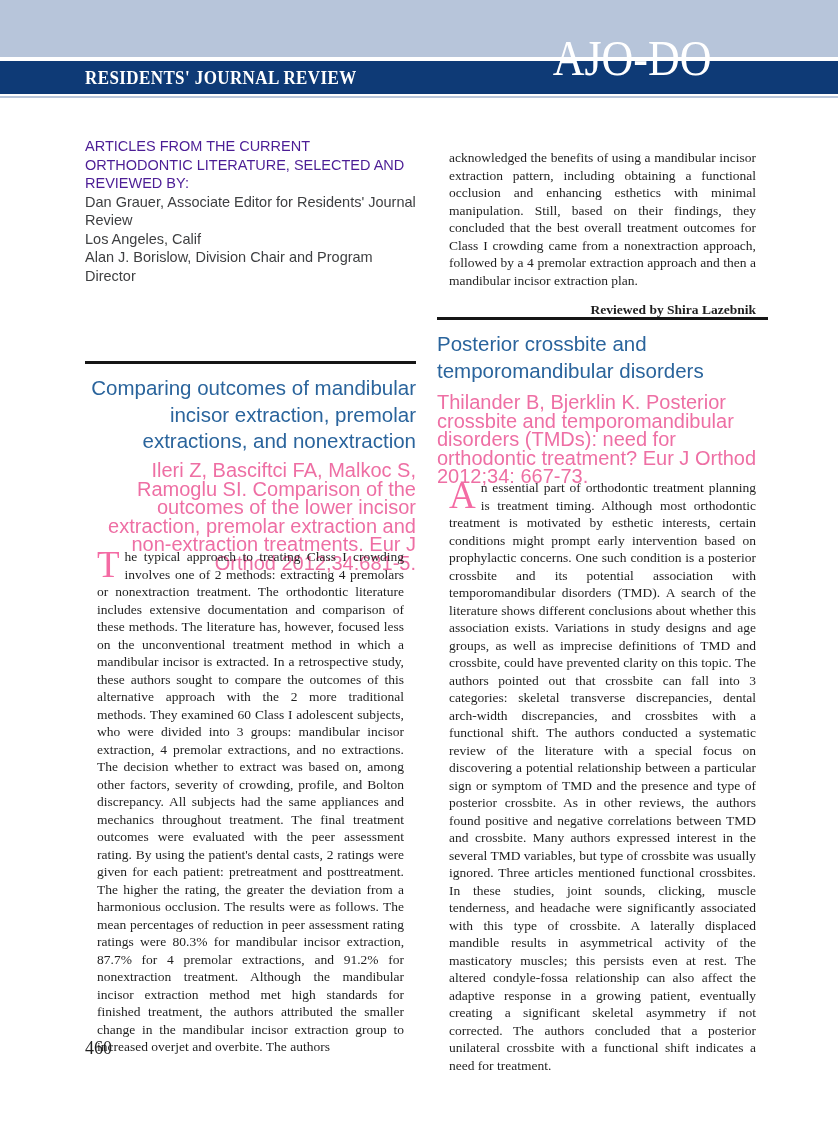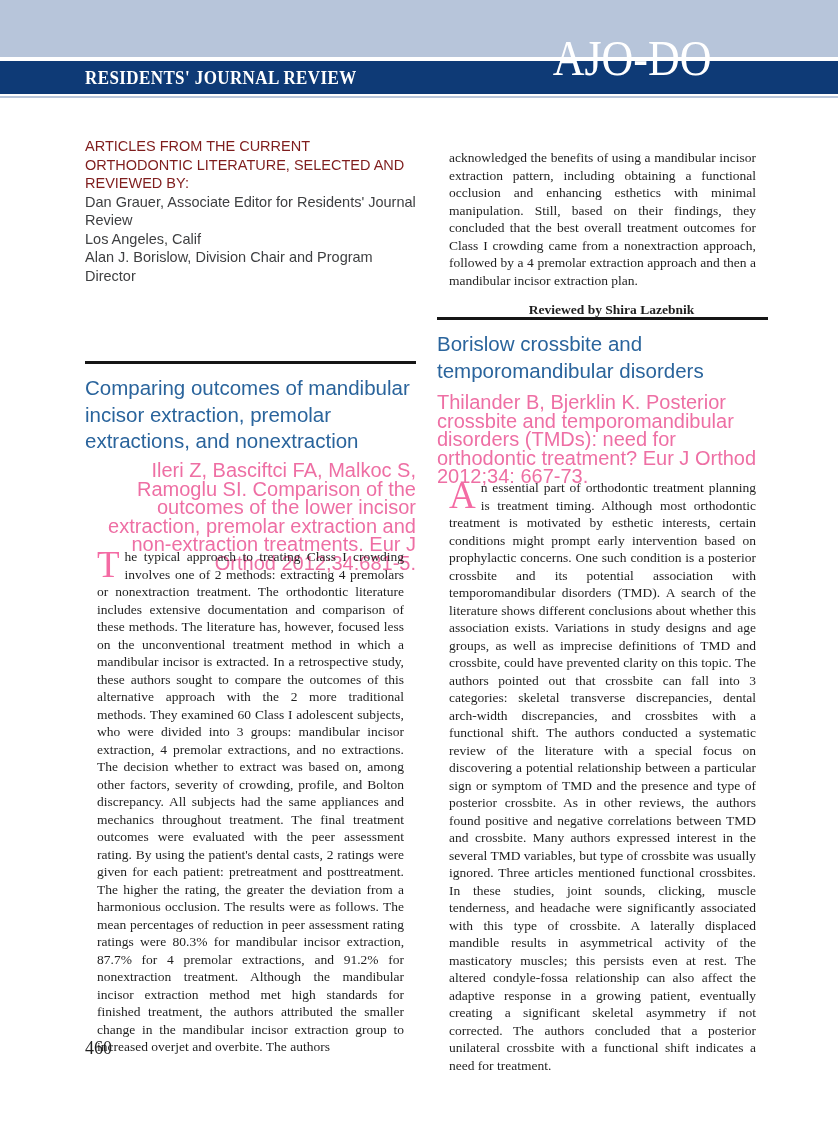--- a/index.html
+++ b/index.html
@@ -19,35 +19,35 @@
 
   
   .col{position:absolute;width:331px;}
   .col-left{left:85px;}
   .col-right{left:437px;}
 
   
   .masthead{top:137px;font-family:"Liberation Sans",sans-serif;font-size:14.5px;
         line-height:18.5px;color:#3f4042;}
   .masthead p{margin:0 0 9px 0;}
-  .mast-pink{color:#7f1d1d;margin:0 !important;}
+  .mast-pink{color:#4c1d95;margin:0 !important;}
   .mast-caps{margin:0 0 9px 0 !important;}
 
   .rule{position:absolute;width:331px;height:3px;background:#161616;}
 
   .article-title{font-family:"Liberation Sans",sans-serif;font-size:20.5px;
         line-height:26.5px;color:#2a649c;font-weight:400;margin:0;}
   .citation{font-family:"Liberation Sans",sans-serif;font-size:20px;line-height:18.5px;
         color:#ee6fa4;margin:0;}
 
   .body-text{font-size:13.5px;line-height:17.5px;text-align:justify;}
   .body-text p{margin:12px;}
   .dropcap{float:left;color:#f46ba4;font-size:37px;line-height:30px;
         padding:2px 5px 0 0;font-family:"Liberation Serif",serif;}
-  .reviewer{font-weight:bold;text-indent:18px;text-align:center;}
+  .reviewer{font-weight:bold;text-indent:18px;text-align:right;}
 
   .page-number{position:absolute;left:85px;top:1038px;font-size:18px;color:#1f1f1f;}
 </style>
 </head>
 <body>
 
 <div class="page">
 
   <div class="band-light"></div>
   <div class="band-navy"></div>
@@ -59,40 +59,40 @@
     <p class="mast-pink">ARTICLES FROM THE CURRENT ORTHODONTIC LITERATURE, SELECTED AND REVIEWED BY:</p>
     <p style="margin-bottom:0">
       <span>Dan Grauer, Associate Editor for Residents' Journal Review</span><br>
       <span>Los Angeles, Calif</span>
     </p>
     <p>Alan J. Borislow, Division Chair and Program Director</p>
   </div>
 
   <div class="rule" style="left:85px;top:361px;"></div>
 
-  <h1 class="col col-left article-title" style="top:375px;">Comparing outcomes of mandibular incisor extraction, premolar extractions, and nonextraction</h1>
+  <h1 class="col col-left article-title" style="top:375px;text-align:right;">Comparing outcomes of mandibular incisor extraction, premolar extractions, and nonextraction</h1>
 
   <p class="col col-left citation" style="top:461px;text-align:right;">Ileri Z, Basciftci FA, Malkoc S, Ramoglu SI. Comparison of the outcomes of the lower incisor extraction, premolar extraction and non-extraction treatments. Eur J Orthod 2012;34:681-5.</p>
 
   <div class="col col-left body-text" style="top:536px;">
     <p>
       <span class="dropcap">T</span><span>he typical approach to treating Class I crowding involves one of 2 methods: extracting 4 premolars or nonextraction treatment. The orthodontic literature includes extensive documentation and comparison of these methods. The literature has, however, focused less on the unconventional treatment method in which a mandibular incisor is extracted. In a retrospective study, these authors sought to compare the outcomes of this alternative approach with the 2 more traditional methods. They examined 60 Class I adolescent subjects, who were divided into 3 groups: mandibular incisor extraction, 4 premolar extractions, and no extractions. The decision whether to extract was based on, among other factors, severity of crowding, profile, and Bolton discrepancy. All subjects had the same appliances and mechanics throughout treatment. The final treatment outcomes were evaluated with the peer assessment rating. By using the patient's dental casts, 2 ratings were given for each patient: pretreatment and posttreatment. The higher the rating, the greater the deviation from a harmonious occlusion. The results were as follows. The mean percentages of reduction in peer assessment rating ratings were 80.3% for mandibular incisor extraction, 87.7% for 4 premolar extractions, and 91.2% for nonextraction treatment. Although the mandibular incisor extraction method met high standards for finished treatment, the authors attributed the smaller change in the mandibular incisor extraction group to increased overjet and overbite. The authors</span>
     </p>
   </div>
 
   <div class="page-number">460</div>
 
   <div class="col col-right body-text" style="top:137px;">
     <p>acknowledged the benefits of using a mandibular incisor extraction pattern, including obtaining a functional occlusion and enhancing esthetics with minimal manipulation. Still, based on their findings, they concluded that the best overall treatment outcomes for Class I crowding came from a nonextraction approach, followed by a 4 premolar extraction approach and then a mandibular incisor extraction plan.</p>
     <p class="reviewer">Reviewed by Shira Lazebnik</p>
   </div>
 
   <div class="rule" style="left:437px;top:317px;"></div>
 
-  <h1 class="col col-right article-title" style="top:331px;">Borislow crossbite and temporomandibular disorders</h1>
+  <h1 class="col col-right article-title" style="top:331px;">Posterior crossbite and temporomandibular disorders</h1>
 
   <p class="col col-right citation" style="top:393px;">Thilander B, Bjerklin K. Posterior crossbite and temporomandibular disorders (TMDs): need for orthodontic treatment? Eur J Orthod 2012;34: 667-73.</p>
 
   <div class="col col-right body-text" style="top:467px;">
     <p>
       <span class="dropcap">A</span><span>n essential part of orthodontic treatment planning is treatment timing. Although most orthodontic treatment is motivated by esthetic interests, certain conditions might prompt early intervention based on prophylactic concerns. One such condition is a posterior crossbite and its potential association with temporomandibular disorders (TMD). A search of the literature shows different conclusions about whether this association exists. Variations in study designs and age groups, as well as imprecise definitions of TMD and crossbite, could have prevented clarity on this topic. The authors pointed out that crossbite can fall into 3 categories: skeletal transverse discrepancies, dental arch-width discrepancies, and crossbites with a functional shift. The authors conducted a systematic review of the literature with a special focus on discovering a potential relationship between a particular sign or symptom of TMD and the presence and type of posterior crossbite. As in other reviews, the authors found positive and negative correlations between TMD and crossbite. Many authors expressed interest in the several TMD variables, but type of crossbite was usually ignored. Three articles mentioned functional crossbites. In these studies, joint sounds, clicking, muscle tenderness, and headache were significantly associated with this type of crossbite. A laterally displaced mandible results in asymmetrical activity of the masticatory muscles; this persists even at rest. The altered condyle-fossa relationship can also affect the adaptive response in a growing patient, eventually creating a significant skeletal asymmetry if not corrected. The authors concluded that a posterior unilateral crossbite with a functional shift indicates a need for treatment.</span>
     </p>
   </div>
 
 </div>

